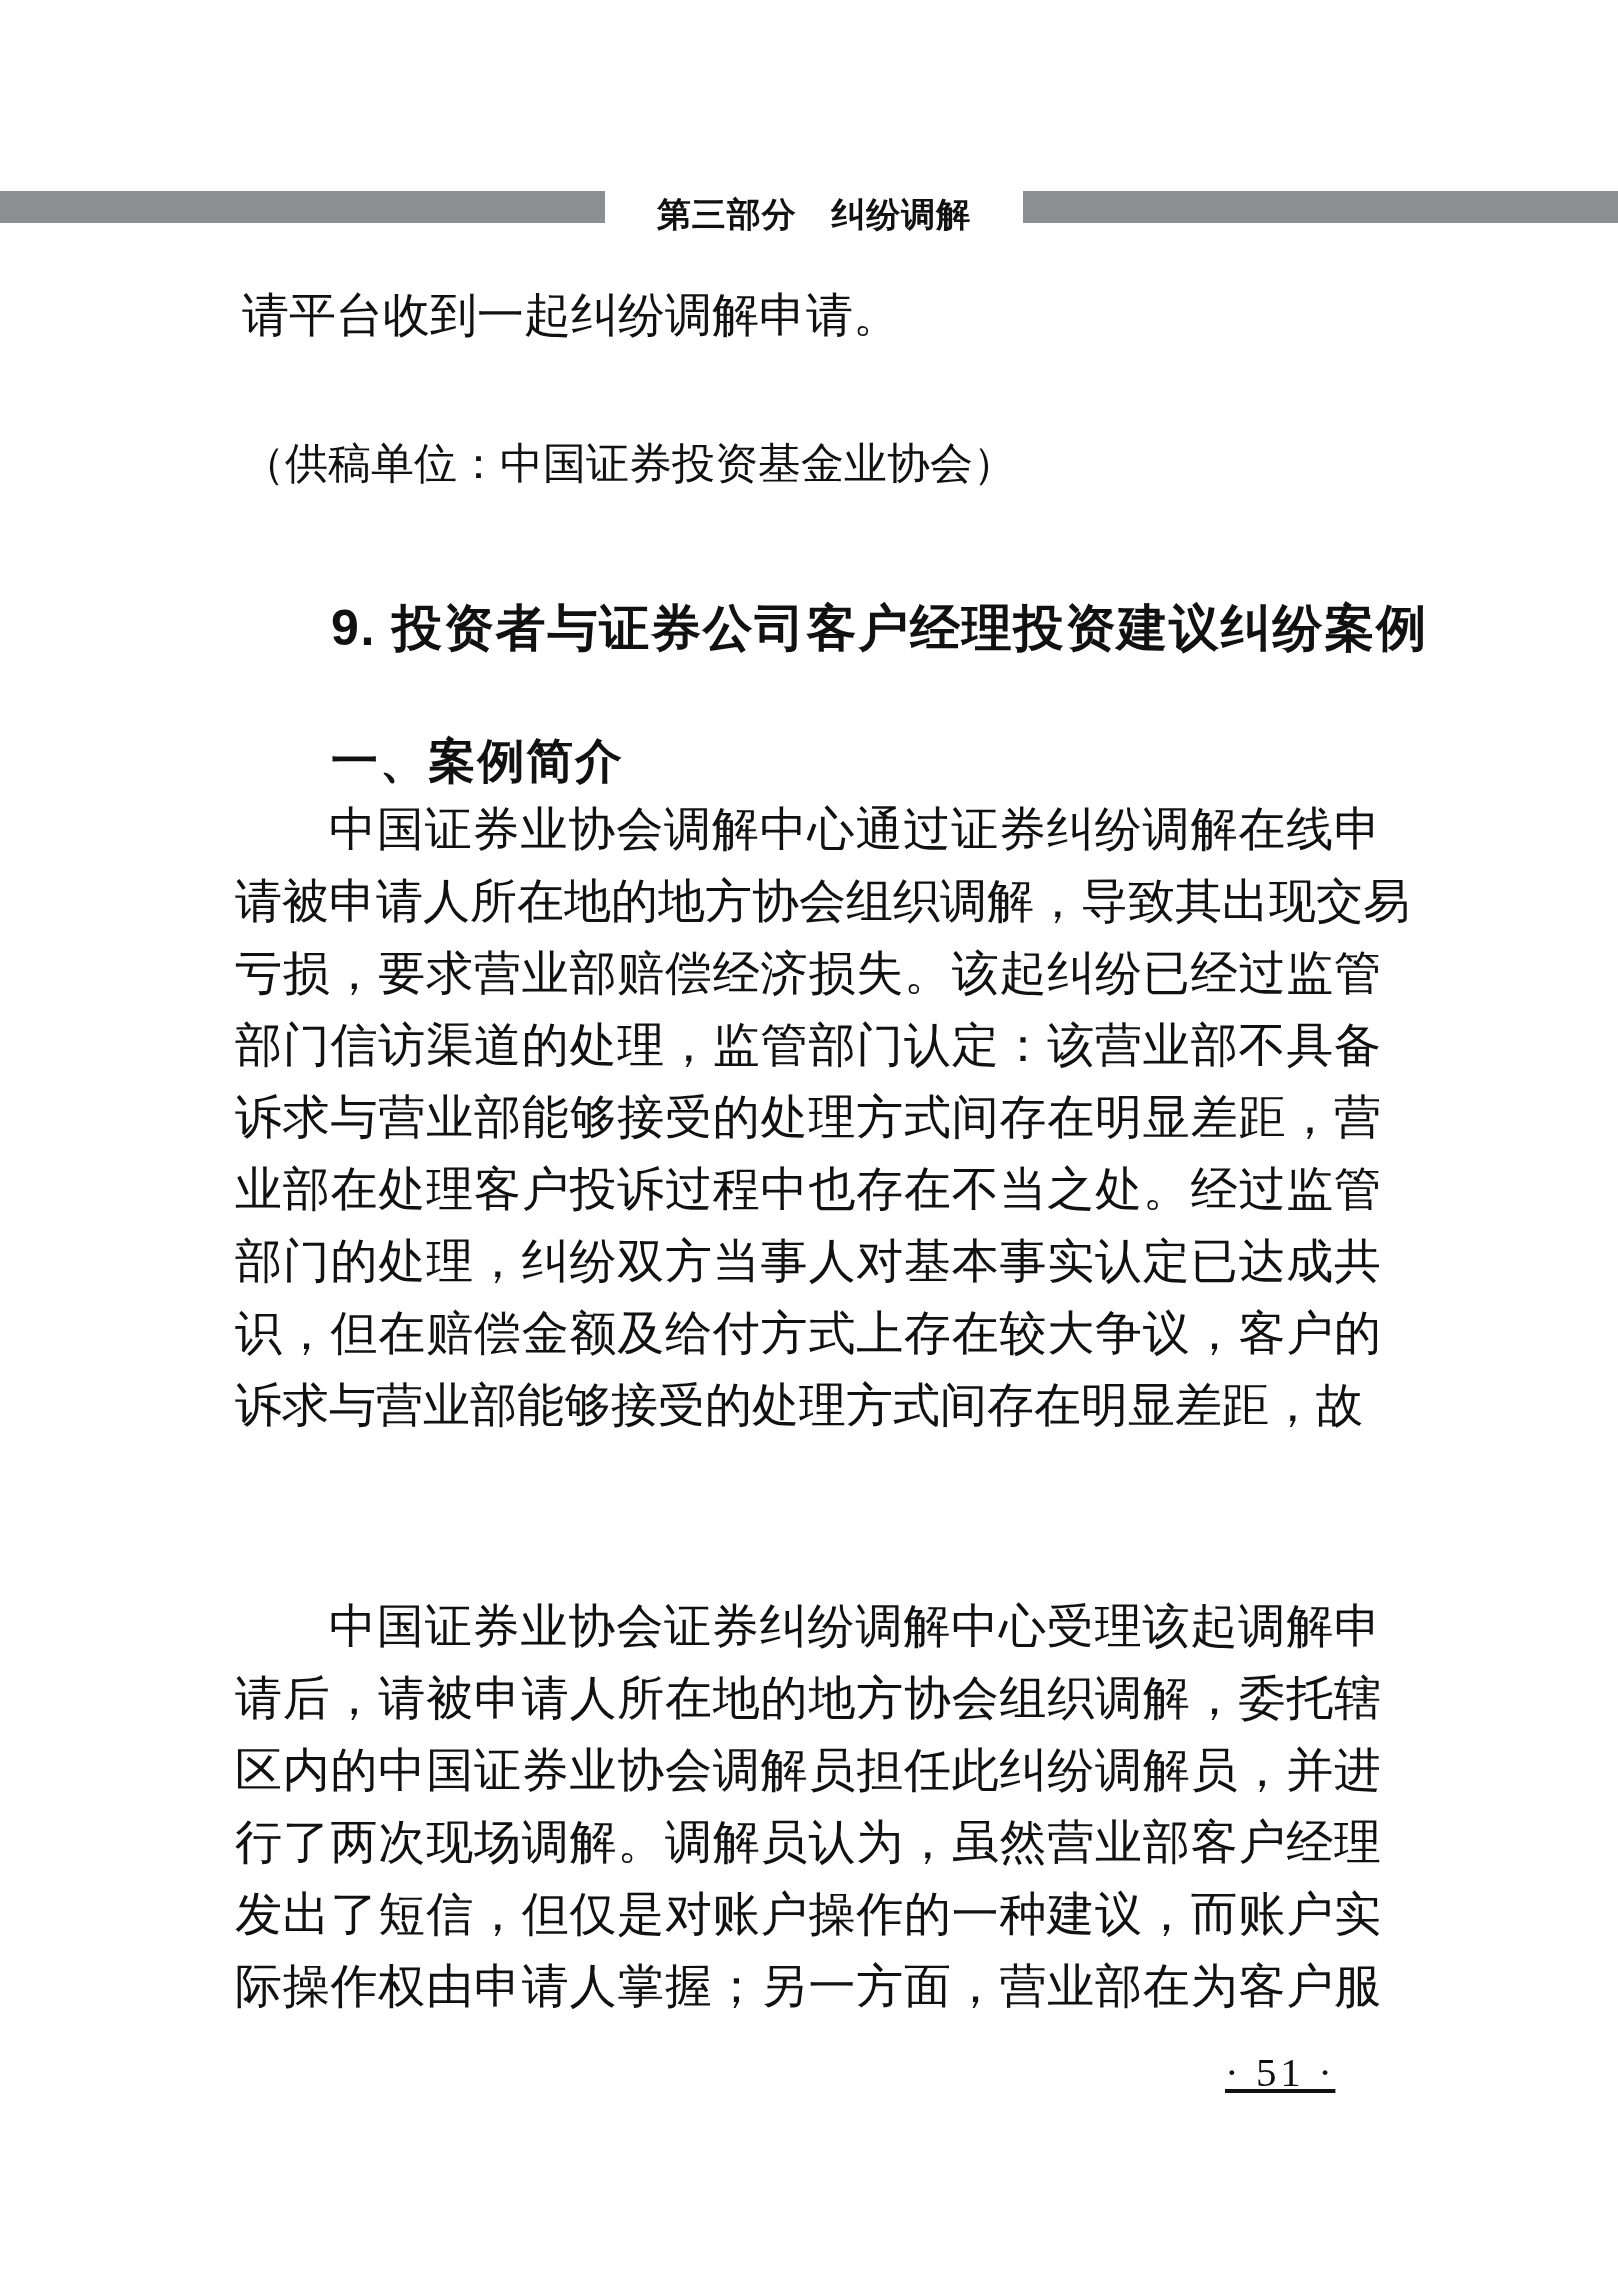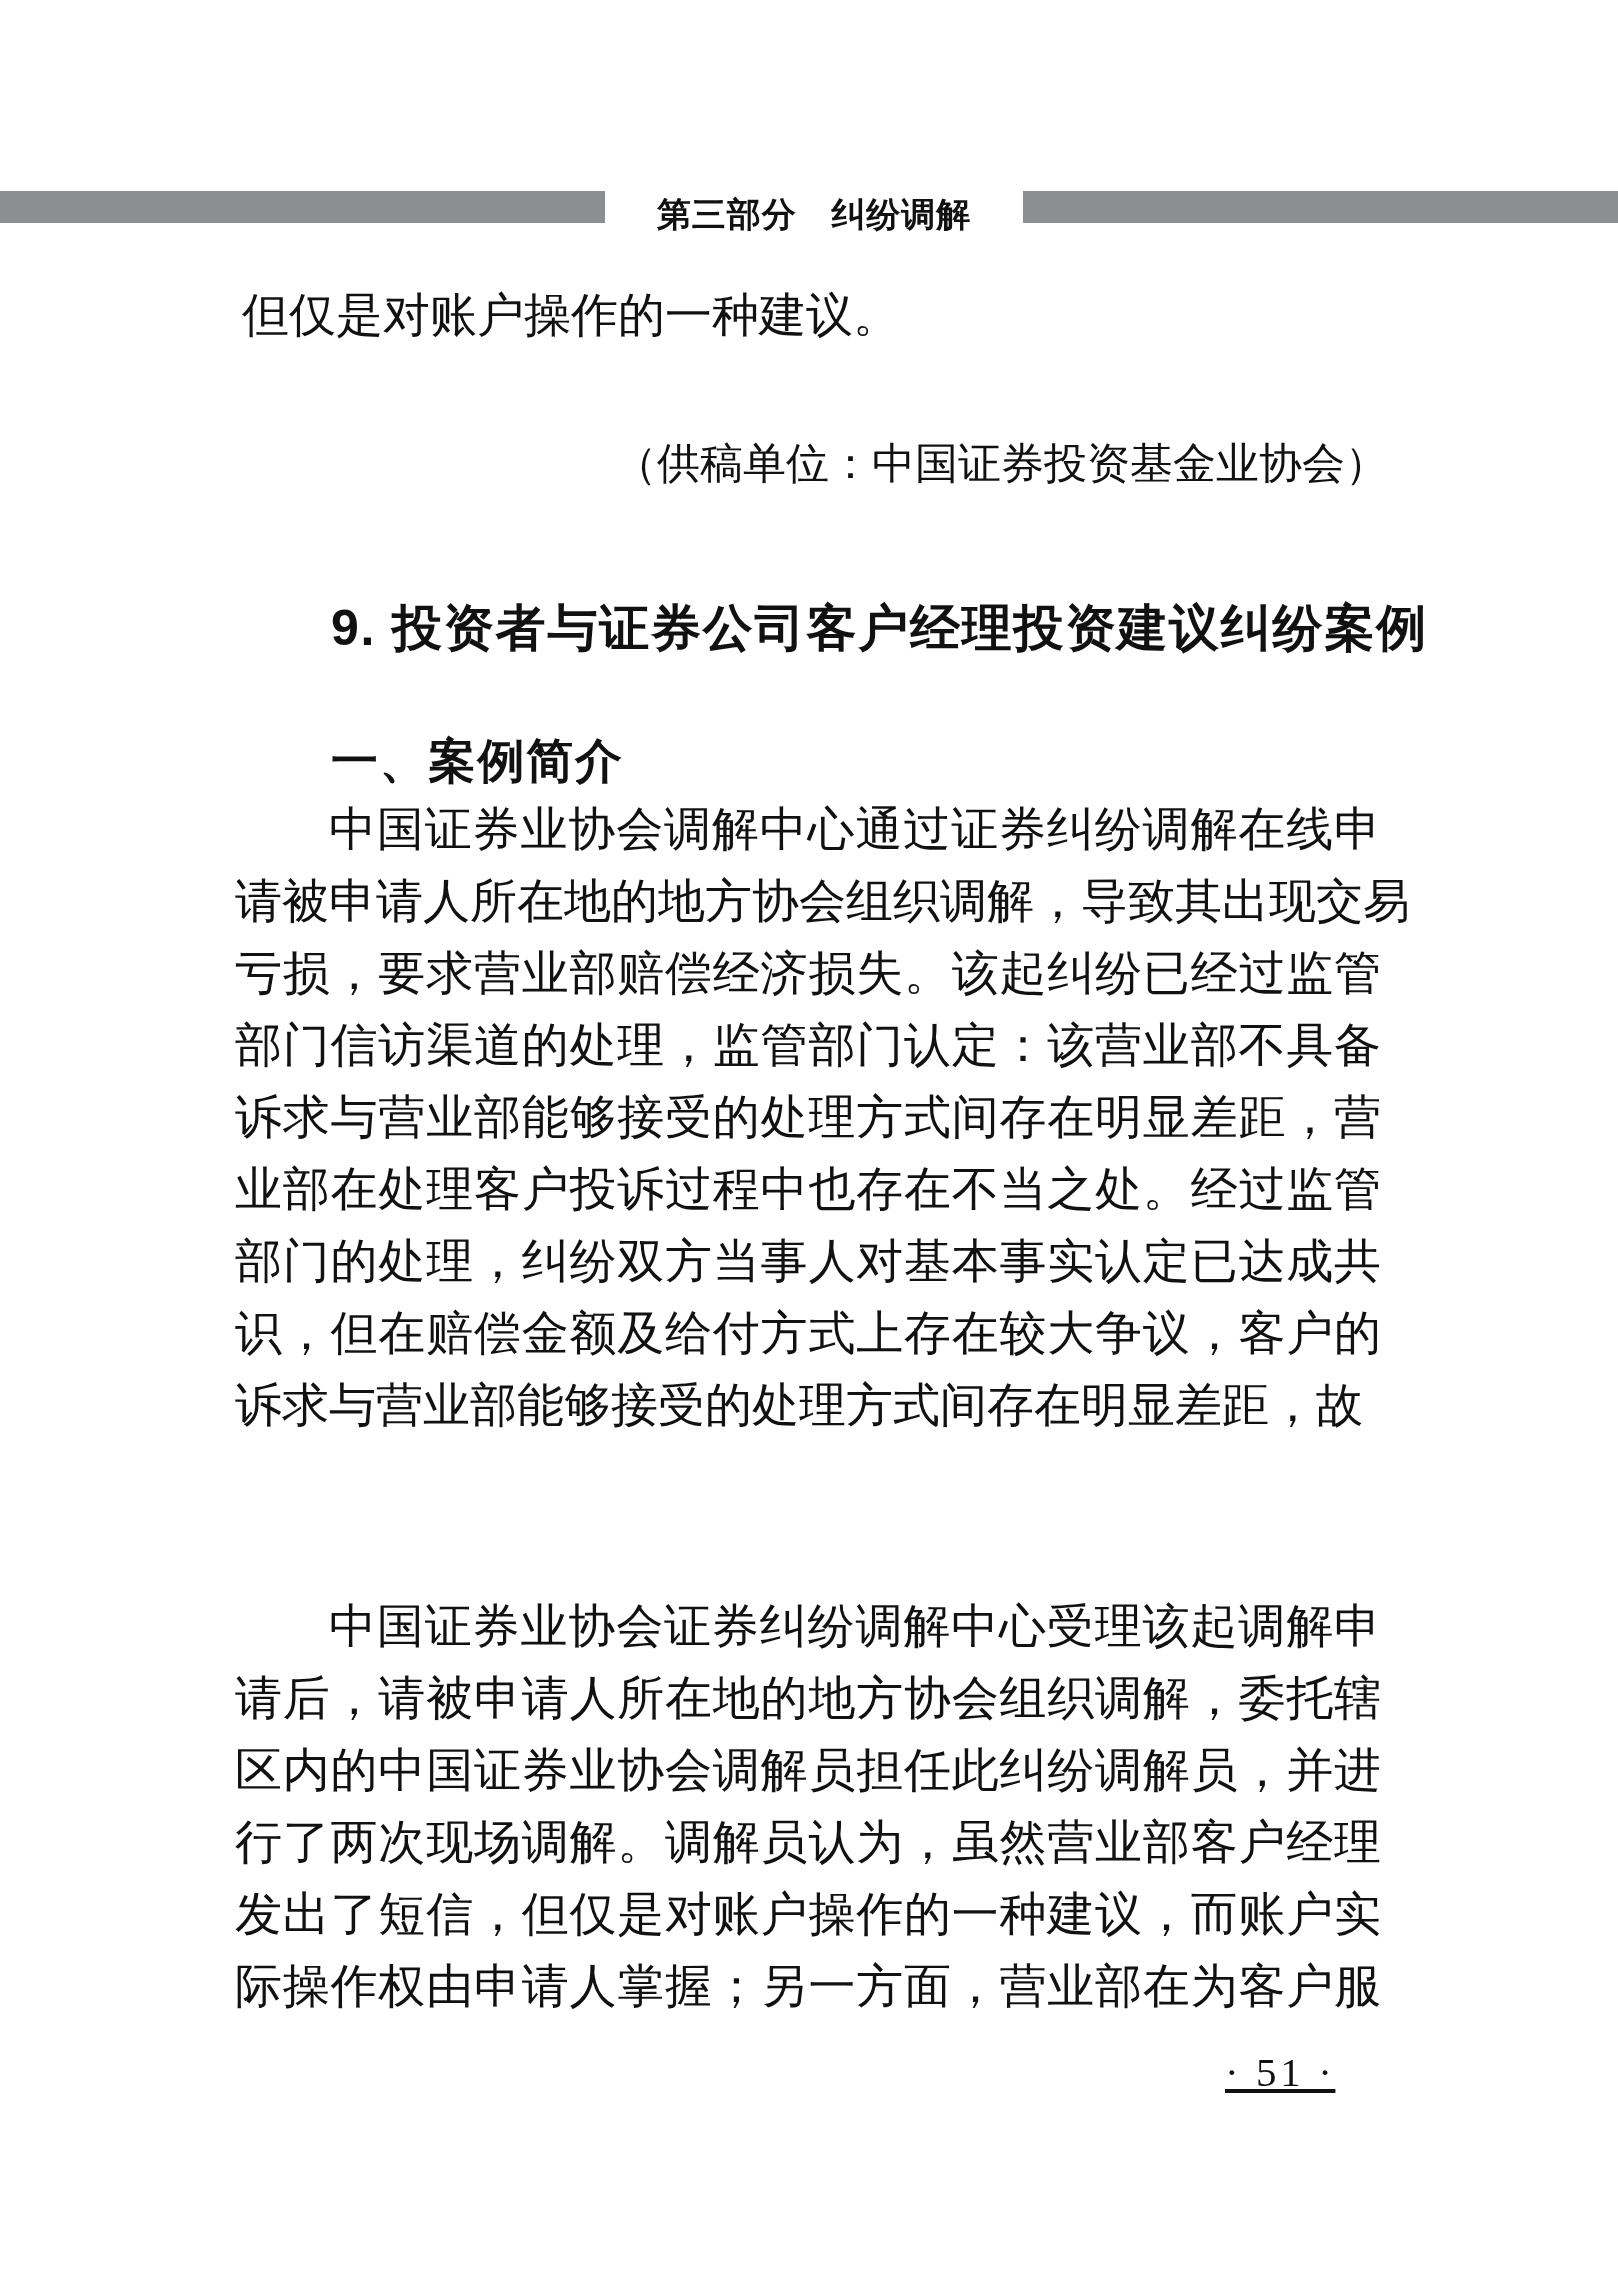--- a/index.html
+++ b/index.html
@@ -41,21 +41,20 @@
 
   
   .intro-tail {
     position: absolute;
     top: 288px; left: 242px; width: 1146px;
     font-size: 47px; line-height: 54px;
   }
   .attribution {
     position: absolute;
     top: 437px; left: 242px; width: 1146px;
-    text-align: right;
     font-size: 43px; line-height: 54px;
   }
   .case-heading {
     position: absolute;
     top: 599px; left: 331px; width: 1164px;
     font-family: "Liberation Sans", "DejaVu Sans", sans-serif;
     font-weight: bold;
     font-size: 50px; line-height: 59px;
     letter-spacing: 1.8px;
     white-space: nowrap;
@@ -96,21 +95,21 @@
 <body>
 
 <div class="page">
 
   <div class="header">
     <div class="bar bar-left" style="background: rgb(140, 142, 144);"></div>
     <div class="header-title">第三部分　纠纷调解</div>
     <div class="bar bar-right" style="background: rgb(140, 142, 144);"></div>
   </div>
 
-  <div class="intro-tail">但仅是对账户操作的一种建议。</div>
+  <div class="intro-tail">请平台收到一起纠纷调解申请。</div>
 
   <div class="attribution">（供稿单位：中国证券投资基金业协会）</div>
 
   <div class="case-heading">9. 投资者与证券公司客户经理投资建议纠纷案例</div>
 
   <div class="subheading">一、案例简介</div>
 
   <div class="para para1">
 
   <div class="line">中国证券业协会调解中心通过证券纠纷调解在线申</div>

